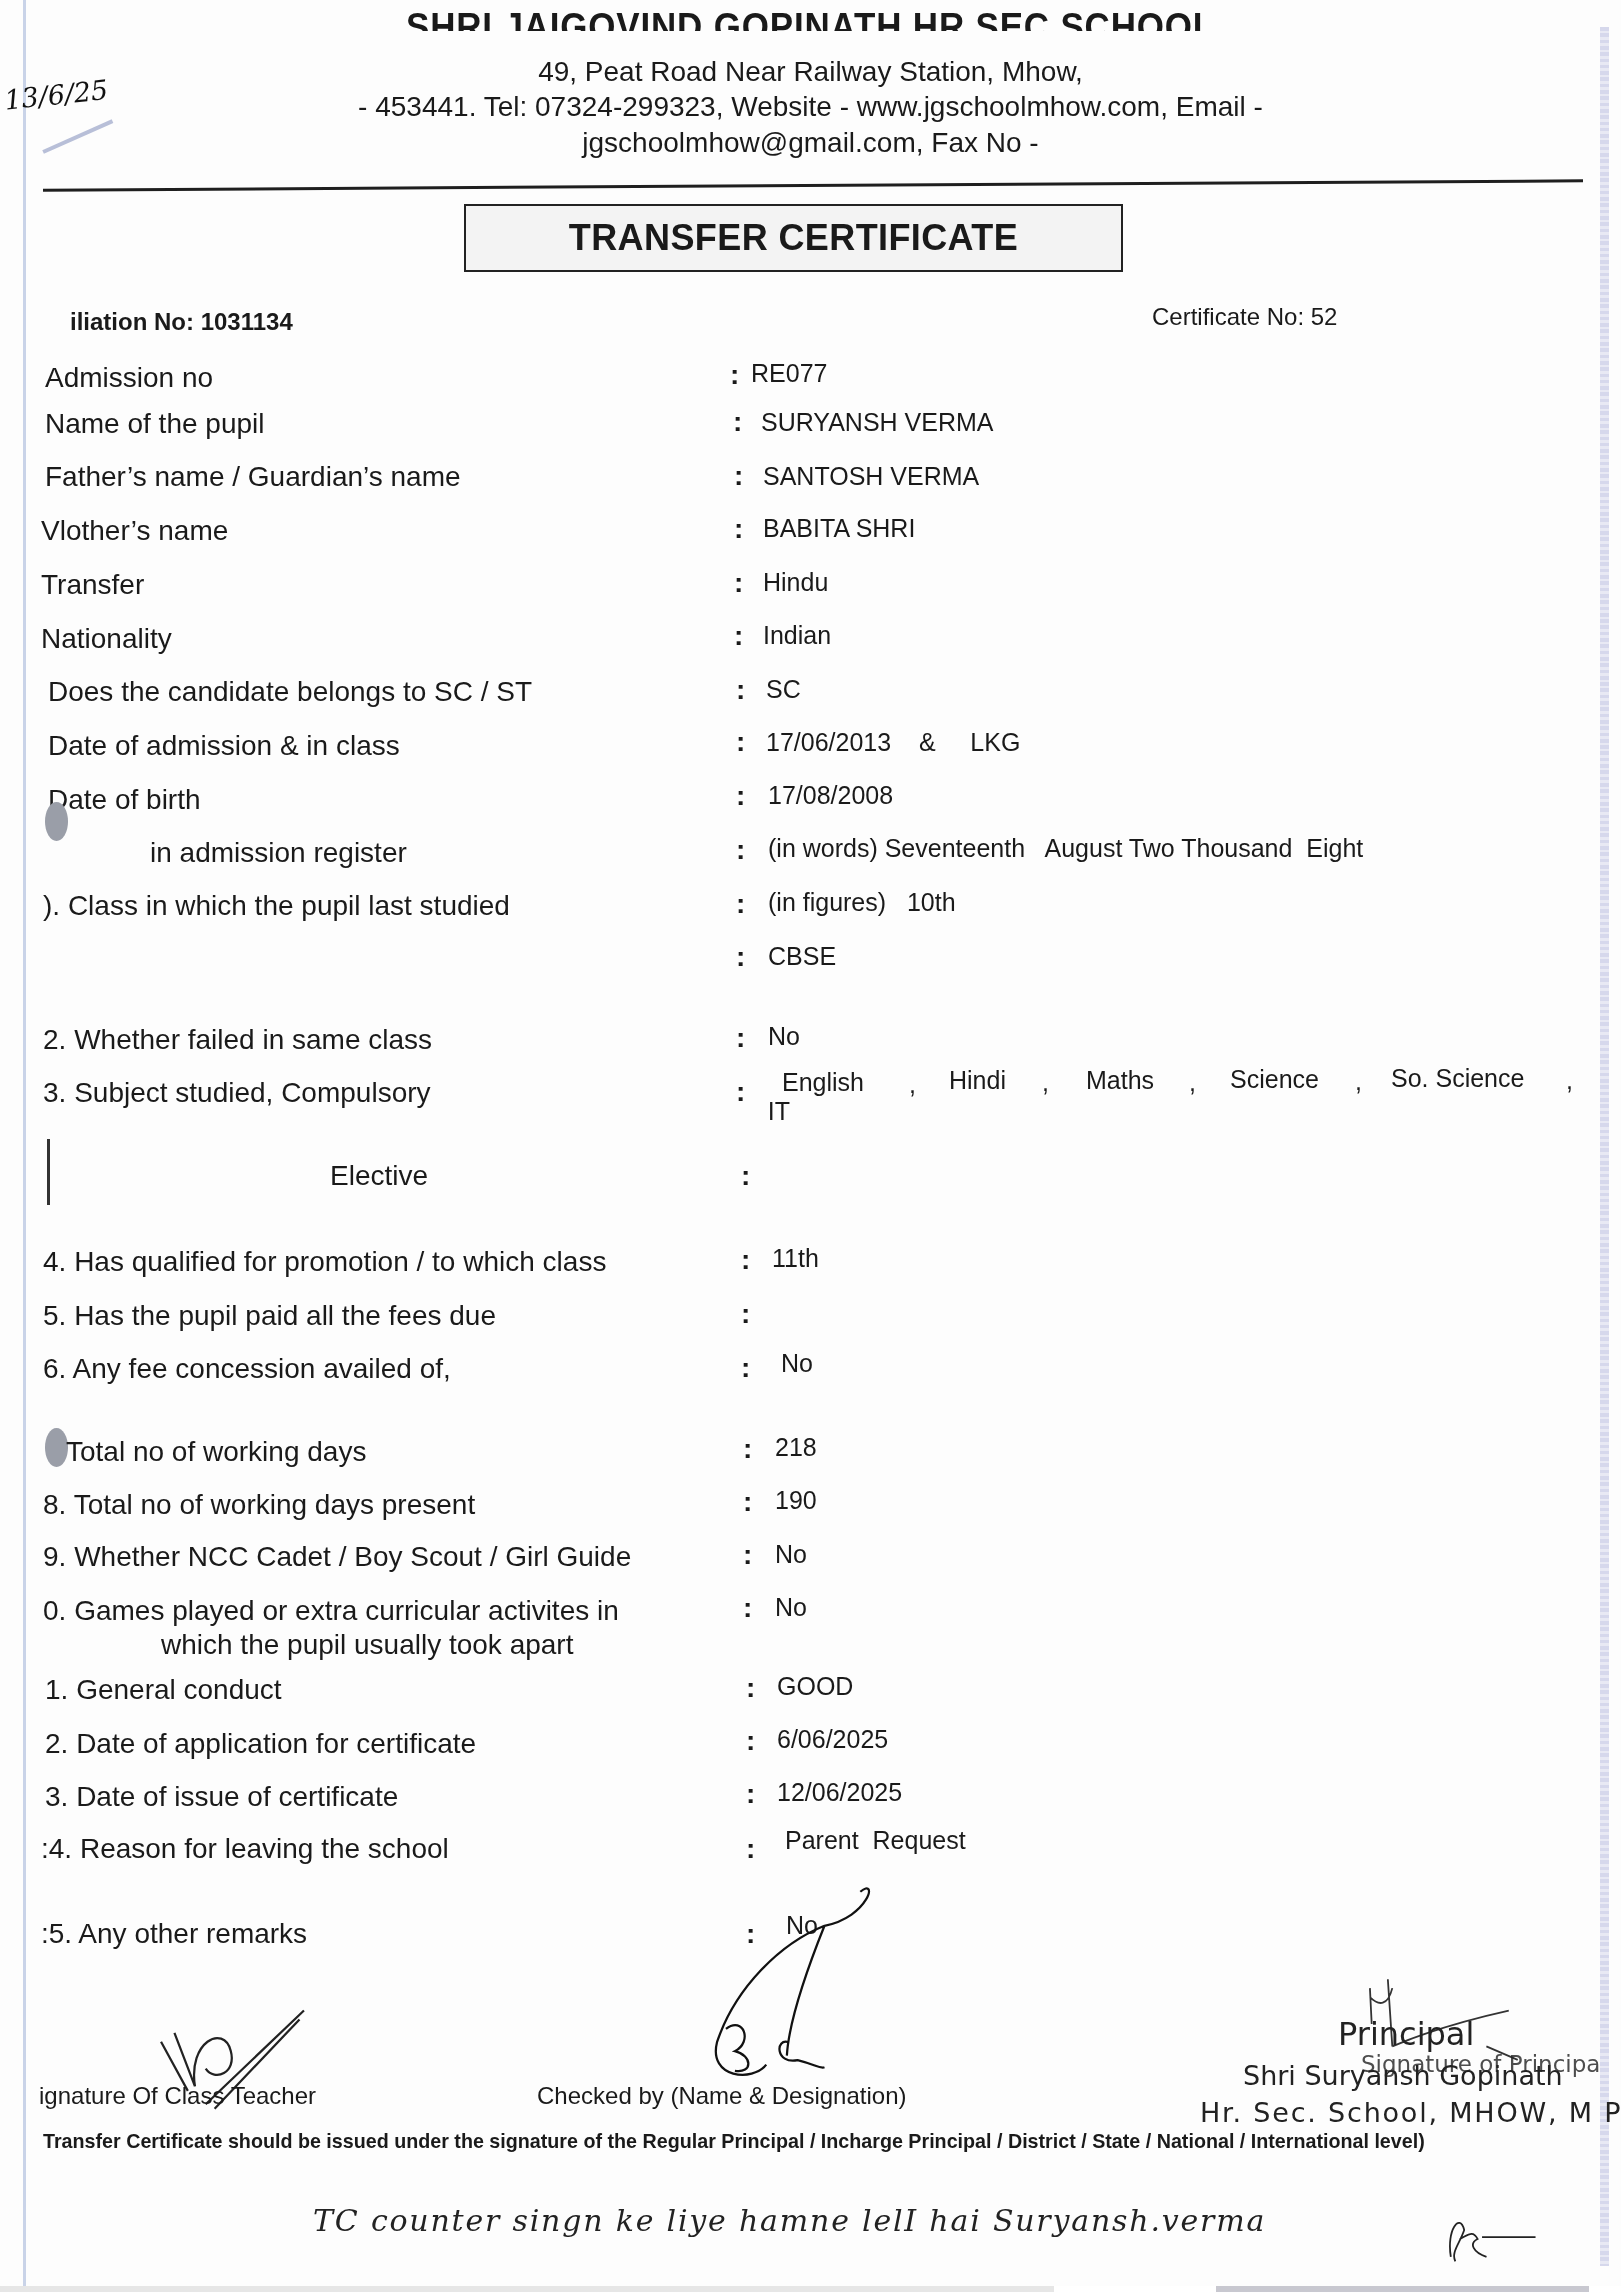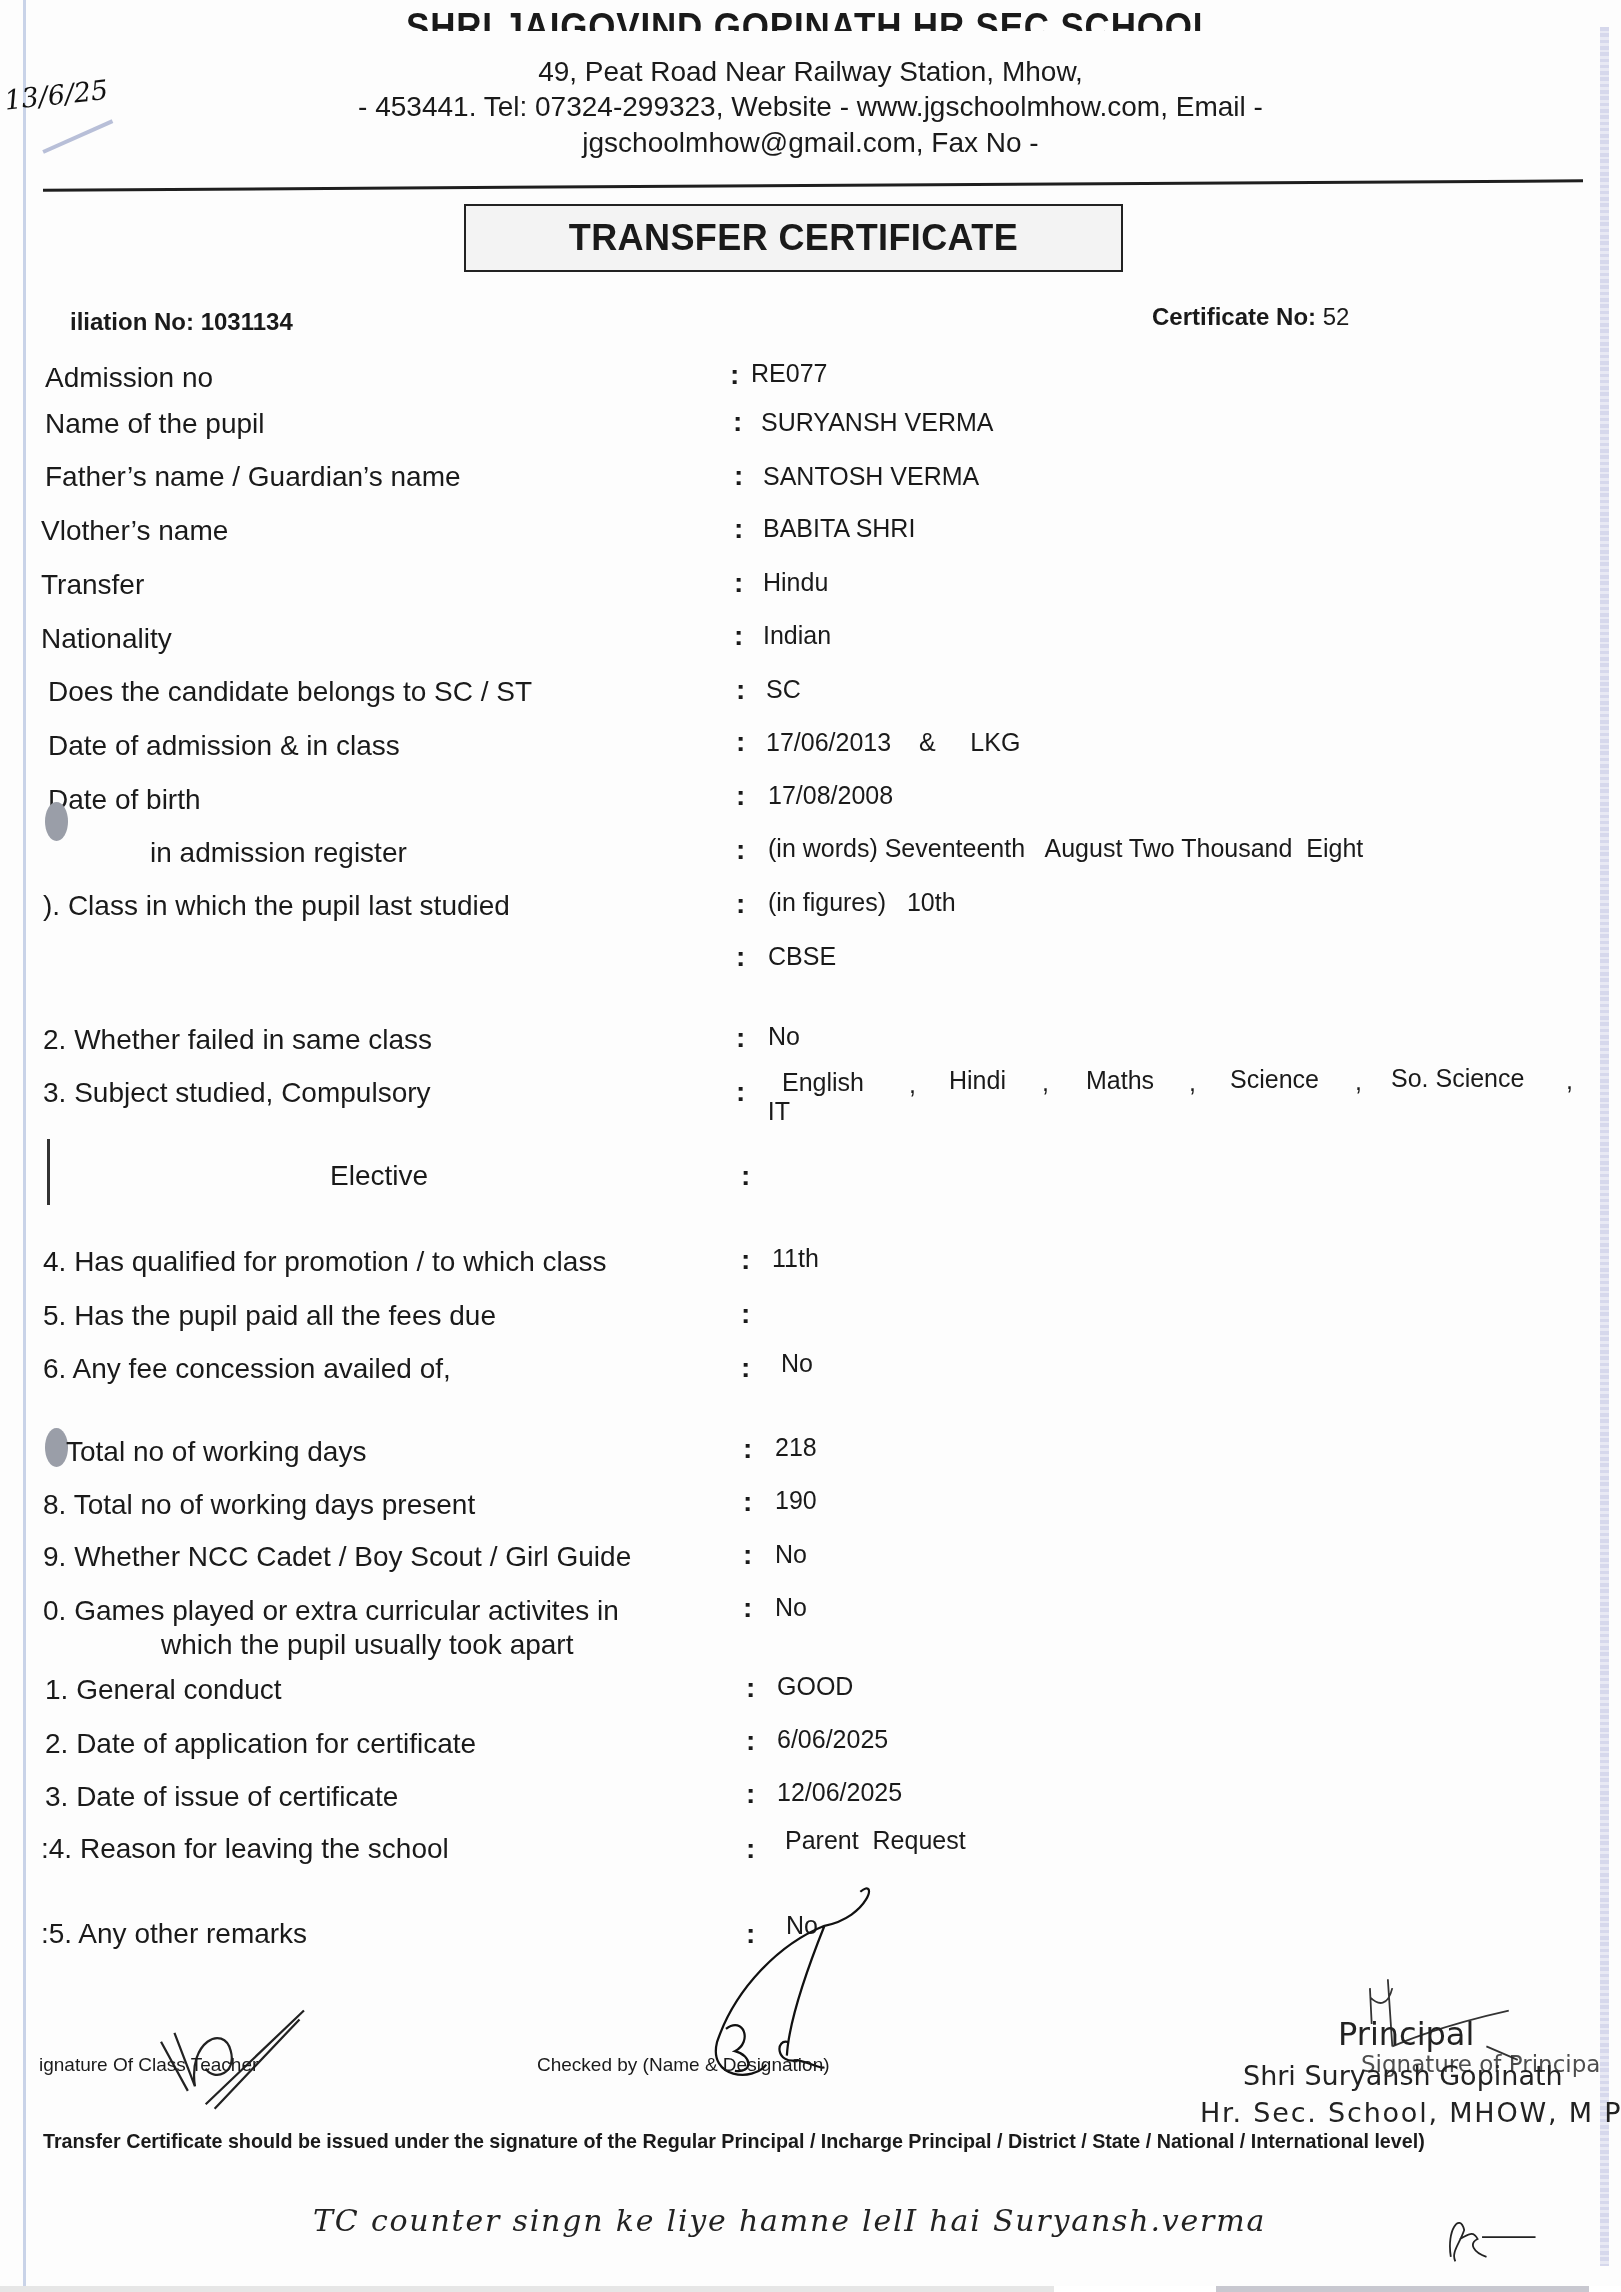--- a/index.html
+++ b/index.html
@@ -30,28 +30,28 @@
   .addr { left: 0; width: 1621px; text-align: center; font-size: 28px; line-height: 32px; }
   .rule { position: absolute; left: 43px; width: 1540px; height: 2.7px; top: 184px; background: #1f1f1f; transform: rotate(-0.35deg); }
   .title-box {
     position: absolute; left: 464px; top: 204px; width: 659px; height: 68px;
     border: 2.7px solid #222; box-sizing: border-box; background: #f3f3f3;
     display: flex; align-items: center; justify-content: center;
   }
   .title-box span { font-size: 36px; font-weight: bold; letter-spacing: 0.4px; }
   .meta-left { left: 47px; top: 308px; font-size: 24px; font-weight: bold; margin-left: 23px; }
   .meta-right { left: 1152px; top: 303px; font-size: 24px; }
-  .meta-right b { font-weight: bold; }
+  .meta-right b { font-weight: normal; }
   .label { position: absolute; left: 45px; font-size: 28px; line-height: 34px; white-space: nowrap; }
   .label .sub { display: block; }
   .colon { position: absolute; font-size: 28px; font-weight: bold; line-height: 34px; }
   .value { position: absolute; font-size: 25px; line-height: 34px; white-space: nowrap; }
   .subjects { position: absolute; left: 782px; top: 1066px; font-size: 25px; line-height: 32px; }
   .subjects span { position: absolute; white-space: nowrap; }
-  .sig-label { position: absolute; font-size: 19px; white-space: nowrap; }
+  .sig-label { position: absolute; font-size: 24px; white-space: nowrap; margin-top: 28px; }
   .principal-stamp { position: absolute; font-family: "DejaVu Sans", sans-serif; white-space: nowrap; color: #222; }
   .footnote { left: 43px; top: 2130px; font-size: 19.7px; font-weight: bold; }
   .handwrite {
     position: absolute; left: 313px; top: 2203px; font-family: "DejaVu Serif", serif; font-style: italic;
     font-size: 30px; color: #222; letter-spacing: 1.8px; white-space: nowrap;
   }
   .bottom-strip { position: absolute; left: 0; top: 2286px; width: 1621px; height: 7.2px;
     background: linear-gradient(90deg, #e6e6e6 0 65%, #ffffff 65% 75%, #c8c8d0 75% 98%, #fff 98%); }
   svg.sig { position: absolute; overflow: visible; }
   .dot { position: absolute; border-radius: 50%; background: #9a9ea8; }

